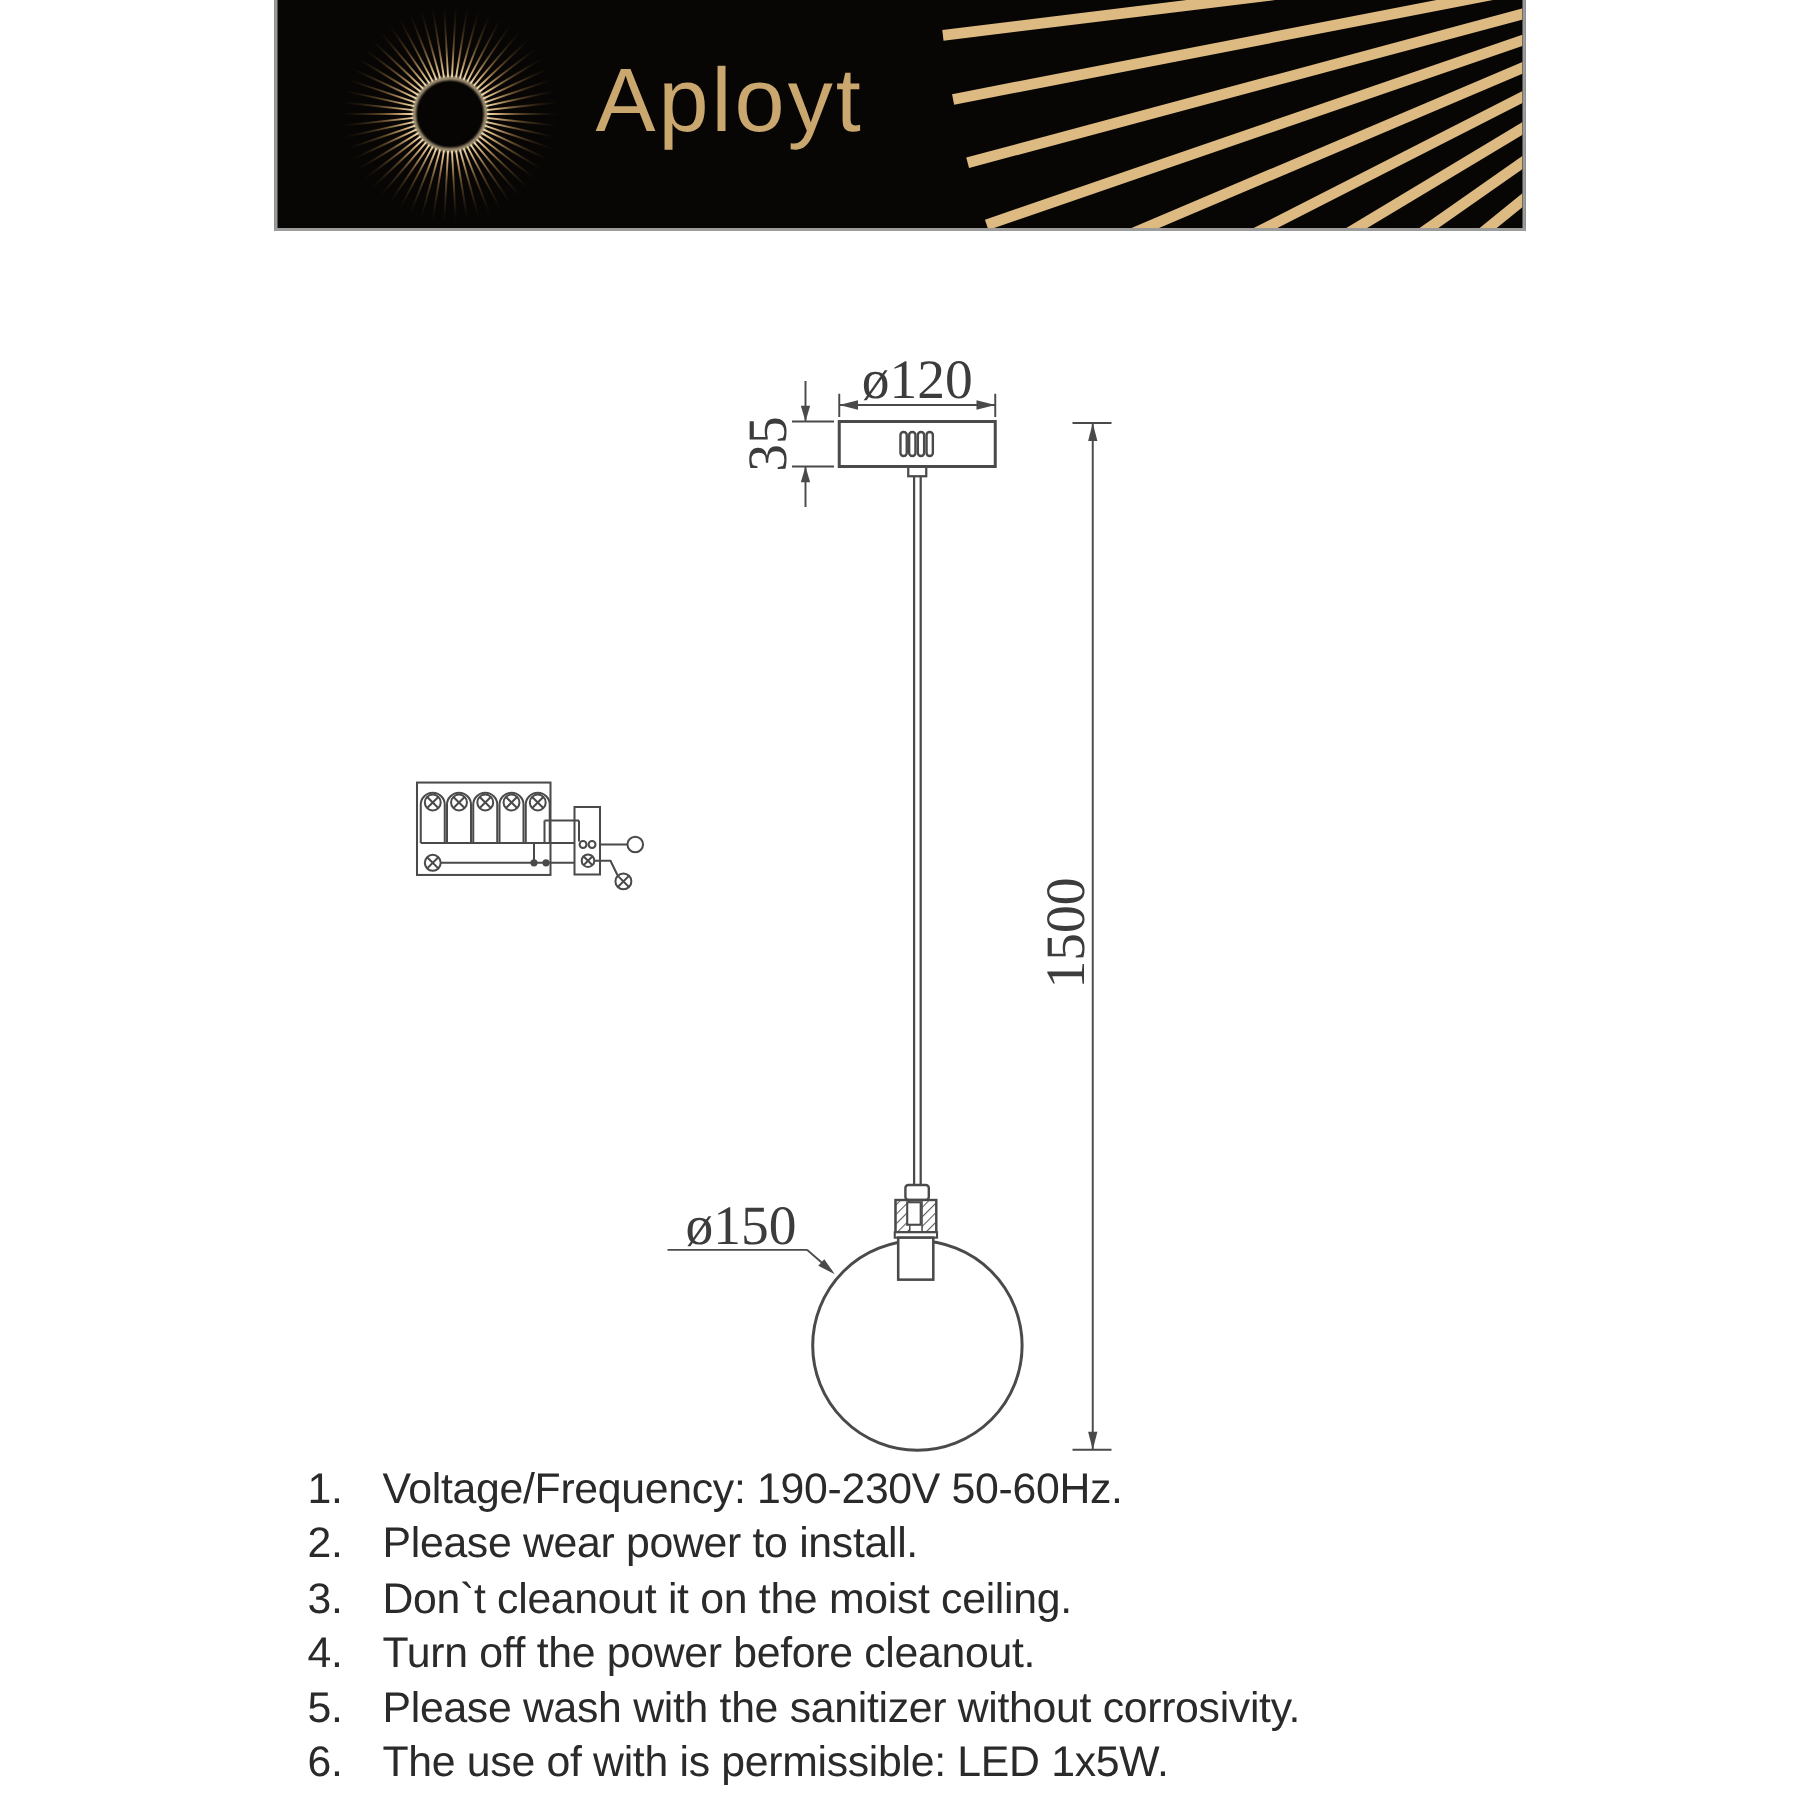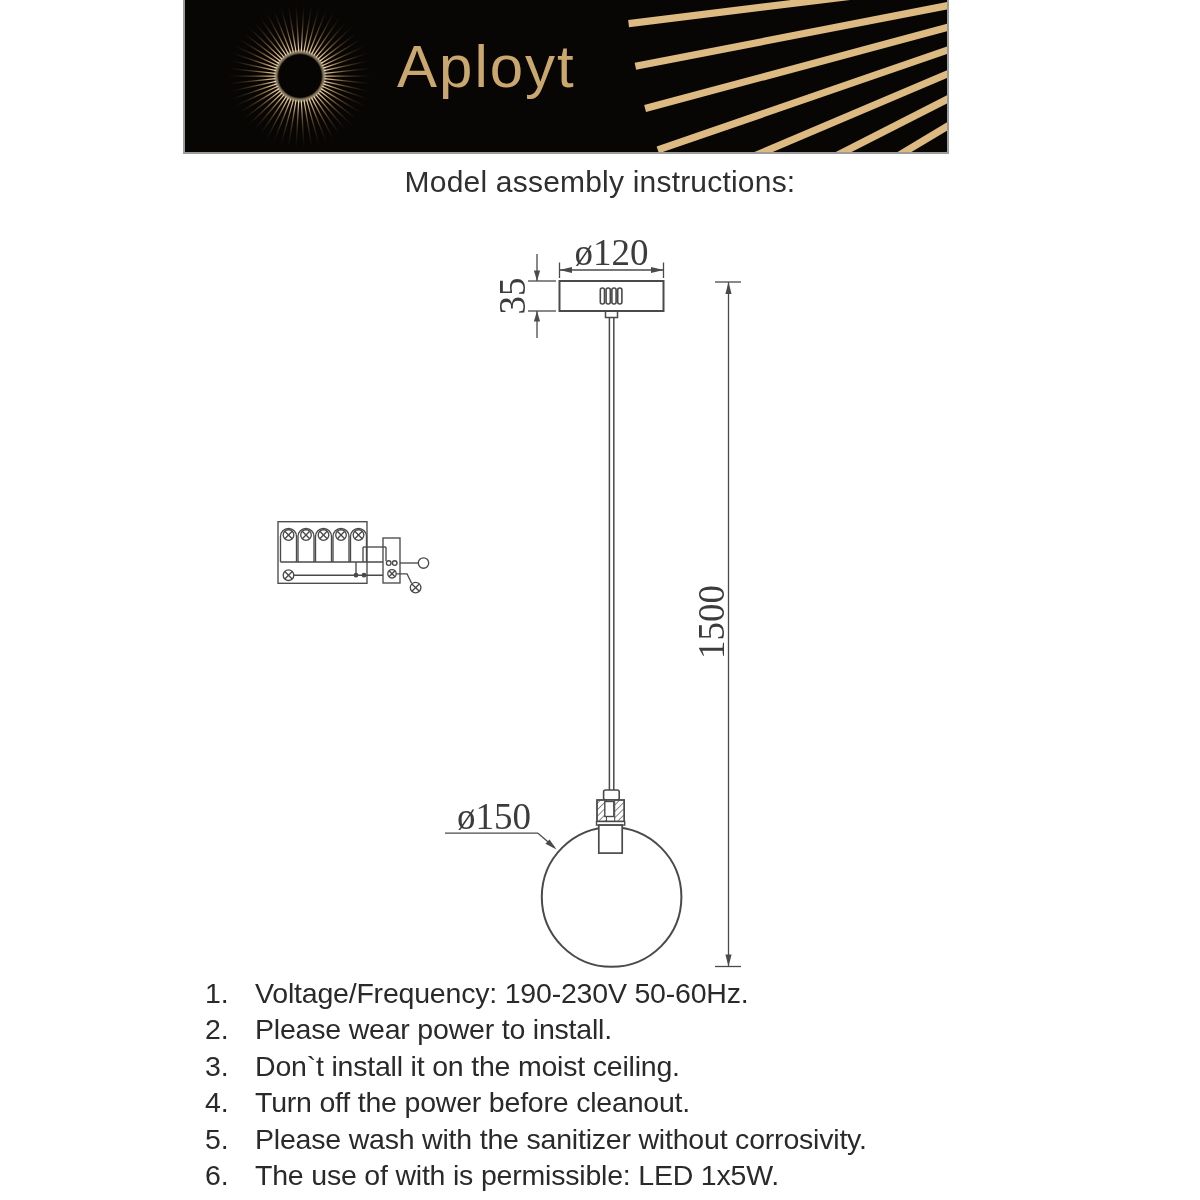--- a/index.html
+++ b/index.html
@@ -1,20 +1,20 @@
 <!DOCTYPE html>
 <html><head>
 <meta charset="utf-8">
 <style>
   html,body{margin:0;padding:0;background:#ffffff;}
   .page{position:relative;width:1200px;height:1200px;background:#ffffff;overflow:hidden;
         font-family:"Liberation Sans", sans-serif;color:#2e2e2e;}
 
   
-  .banner{position:absolute;left:183px;top:0;width:766px;height:154px;box-sizing:border-box;
+  .banner{position:absolute;left:183px;top:0;width:834px;height:154px;box-sizing:border-box;
           background:#080604;border:2px solid #9c9c9c;border-top:none;overflow:hidden;}
   .banner svg{position:absolute;left:0;top:0;}
   .brand-text{position:absolute;left:212px;top:36px;font-size:60px;line-height:62px;
               font-weight:400;letter-spacing:2px;color:#c9a76e;}
 
   
   .title-block{position:absolute;left:0;top:164px;width:1200px;text-align:center;
                font-size:30px;line-height:35px;color:#2f2f2f;letter-spacing:0.2px;}
 
   
@@ -120,21 +120,20 @@
           <line x1="138.9" y1="70.7" x2="189.2" y2="59.7"></line>
           <line x1="139.4" y1="73.4" x2="190.6" y2="67.8"></line>
         </g>
       <circle id="sun-ring" cx="115" cy="76" r="24" fill="none" stroke="#f5deb0" stroke-width="2" opacity="0.9" filter="url(#softBlur)"></circle>
       <circle id="sun-core" cx="115" cy="76" r="21.5" fill="#060504"></circle>
     </svg>
     <div class="brand-text">Aployt</div>
   </div>
 
   <div class="title-block">
-    <div>Model assembly instructions:</div>
   </div>
 
   <svg class="drawing" width="520" height="750" viewBox="250 230 520 750">
 
     <g stroke="#4a4a4a" fill="none" stroke-width="1.7">
 
       <circle cx="611.6" cy="897" r="69.8" stroke-width="2"></circle>
 
       <rect x="559.5" y="281" width="104" height="30" stroke-width="2"></rect>
       <g stroke-width="1.6">
@@ -270,21 +269,21 @@
     <div class="instr-row">
       <div class="instr-num">1.</div>
       <div class="instr-text">Voltage/Frequency: 190-230V 50-60Hz.</div>
     </div>
     <div class="instr-row">
       <div class="instr-num">2.</div>
       <div class="instr-text">Please wear power to install.</div>
     </div>
     <div class="instr-row">
       <div class="instr-num">3.</div>
-      <div class="instr-text">Don`t install it on the moist ceiling.</div>
+      <div class="instr-text">Don`t cleanout it on the moist ceiling.</div>
     </div>
     <div class="instr-row">
       <div class="instr-num">4.</div>
       <div class="instr-text">Turn off the power before cleanout.</div>
     </div>
     <div class="instr-row">
       <div class="instr-num">5.</div>
       <div class="instr-text">Please wash with the sanitizer without corrosivity.</div>
     </div>
     <div class="instr-row">

